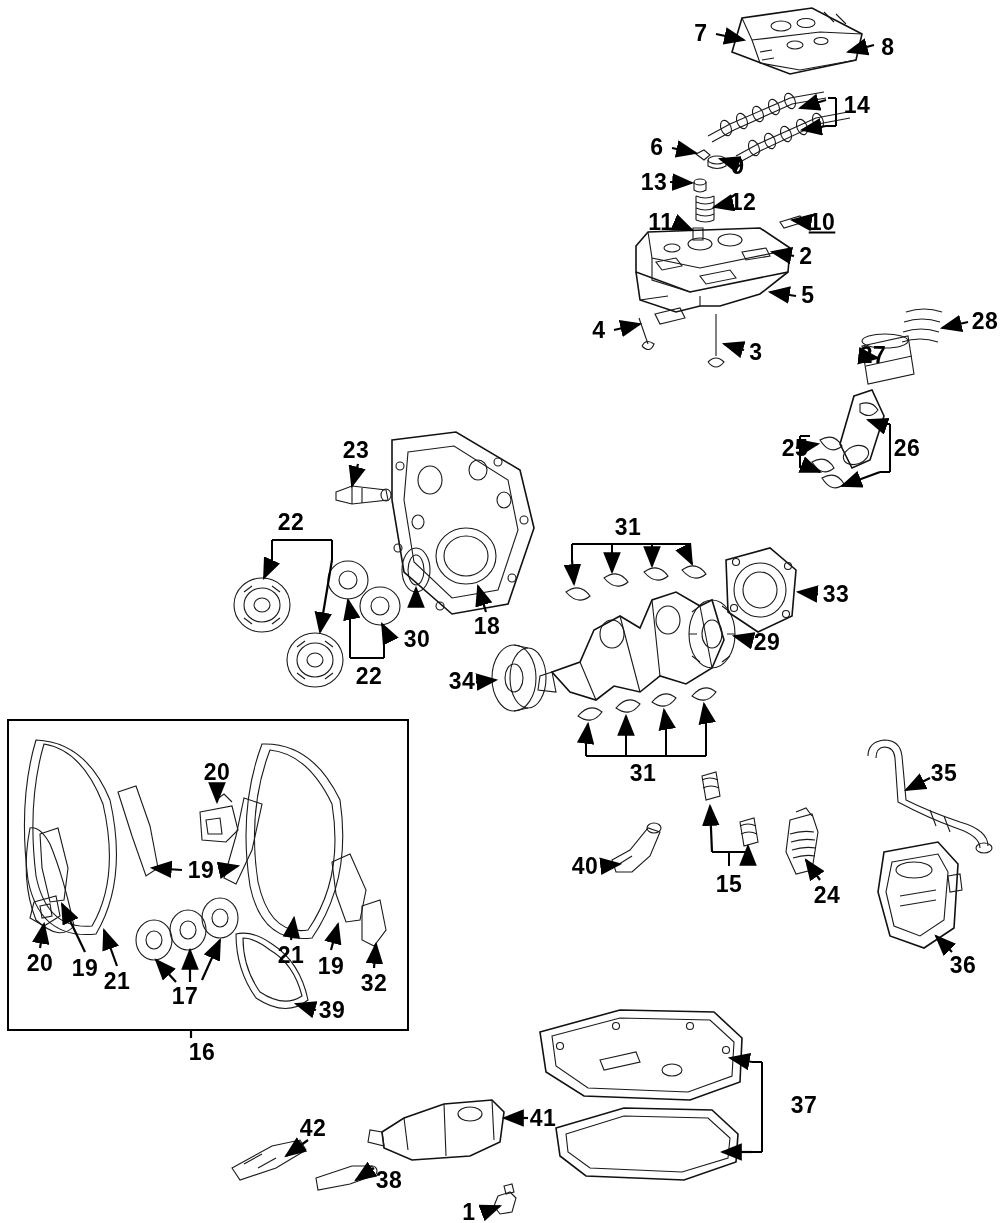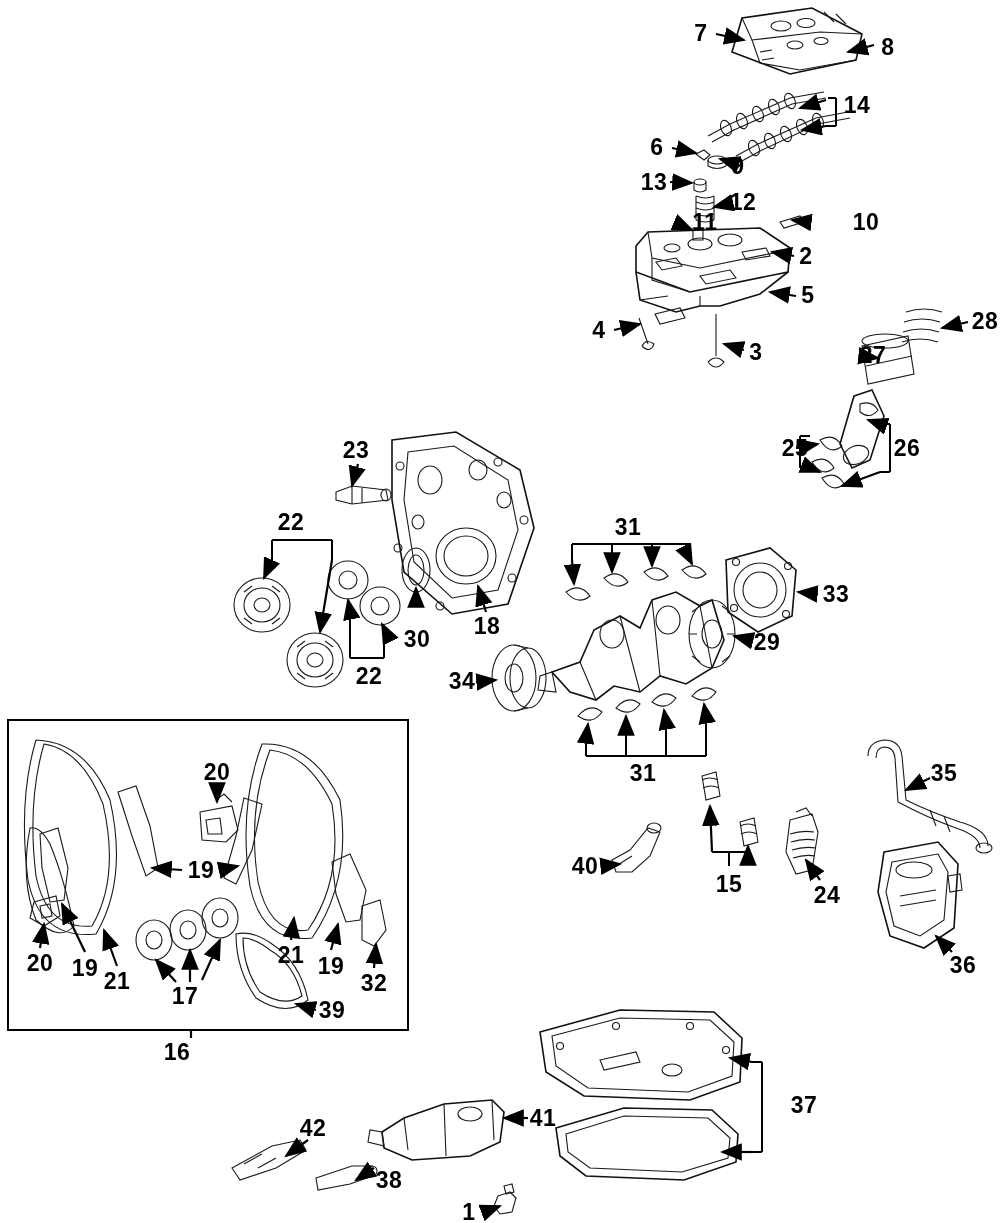--- a/index.html
+++ b/index.html
@@ -481,22 +481,22 @@
     </g>
   </svg>
 
   <div class="callout" style="left:701px; top:33px;">7</div>
   <div class="callout" style="left:888px; top:47px;">8</div>
   <div class="callout" style="left:857px; top:105px;">14</div>
   <div class="callout" style="left:657px; top:147px;">6</div>
   <div class="callout" style="left:738px; top:166px;">9</div>
   <div class="callout" style="left:654px; top:182px;">13</div>
   <div class="callout" style="left:743px; top:202px;">12</div>
-  <div class="callout" style="left:661px; top:222px;margin-left:44px;">11</div>
-  <div class="callout" style="left:866px; top:222px;">10</div>
+  <div class="callout" style="left:661px; top:222px;">11</div>
+  <div class="callout" style="left:822px; top:222px;text-decoration:underline;">10</div>
   <div class="callout" style="left:806px; top:256px;">2</div>
   <div class="callout" style="left:808px; top:295px;">5</div>
   <div class="callout" style="left:599px; top:330px;">4</div>
   <div class="callout" style="left:756px; top:352px;">3</div>
   <div class="callout" style="left:985px; top:321px;">28</div>
   <div class="callout" style="left:841px; top:355px;margin-left:32px;">27</div>
   <div class="callout" style="left:780px; top:448px;margin-left:15px;">25</div>
   <div class="callout" style="left:907px; top:448px;">26</div>
   <div class="callout" style="left:356px; top:450px;">23</div>
   <div class="callout" style="left:291px; top:522px;">22</div>
@@ -516,20 +516,20 @@
   <div class="callout" style="left:827px; top:895px;">24</div>
   <div class="callout" style="left:40px; top:963px;">20</div>
   <div class="callout" style="left:85px; top:968px;">19</div>
   <div class="callout" style="left:117px; top:981px;">21</div>
   <div class="callout" style="left:185px; top:996px;">17</div>
   <div class="callout" style="left:291px; top:955px;">21</div>
   <div class="callout" style="left:331px; top:966px;">19</div>
   <div class="callout" style="left:374px; top:983px;">32</div>
   <div class="callout" style="left:963px; top:965px;">36</div>
   <div class="callout" style="left:332px; top:1010px;">39</div>
-  <div class="callout" style="left:177px; top:1052px;">16</div>
+  <div class="callout" style="left:202px; top:1052px;">16</div>
   <div class="callout" style="left:779px; top:1105px;margin-left:25px;">37</div>
   <div class="callout" style="left:313px; top:1128px;">42</div>
   <div class="callout" style="left:543px; top:1118px;">41</div>
   <div class="callout" style="left:381px; top:1180px;margin-left:8px;">38</div>
   <div class="callout" style="left:469px; top:1212px;">1</div>
 
 </div>
 
 </body></html>

